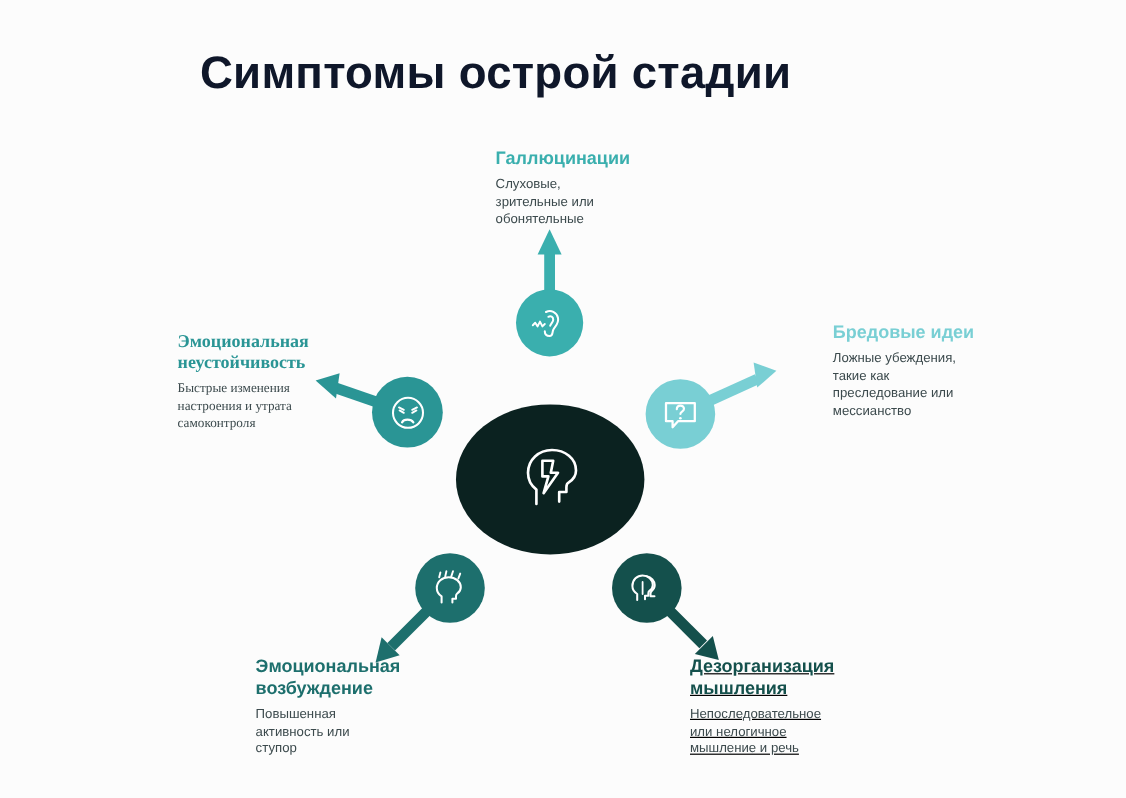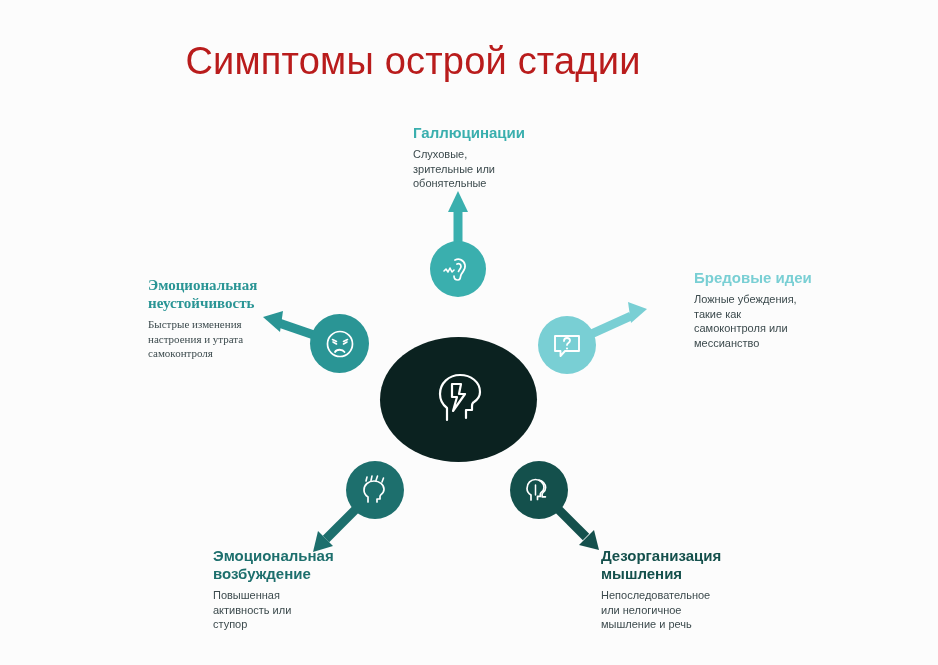--- a/index.html
+++ b/index.html
@@ -21,22 +21,22 @@
   }
 
   
   .page-title {
     position: absolute;
     left: 0;
     top: 40px;
     width: 826px;
     text-align: center;
     font-size: 38px;
-    font-weight: normal;
-    color: #b91c1c;
+    font-weight: bold;
+    color: #0f172a;
     letter-spacing: 0.2px;
   }
 
   
   .node-text { position: absolute; }
   .node-head {
     font-size: 15px;
     font-weight: bold;
     line-height: 18px;
     margin: 0 0 5px 0;
@@ -46,21 +46,21 @@
     font-size: 11px;
     line-height: 14.5px;
     color: #3c4a4d;
     white-space: pre-line;
   }
 
   .t-hallucinations { left: 413px; top: 124px; width: 180px; }
   .t-emotional      { left: 148px; top: 276px; width: 140px; font-family: Liberation Serif, serif; }
   .t-delusions      { left: 694px; top: 269px; width: 150px; }
   .t-behavior       { left: 213px; top: 547px; width: 165px; }
-  .t-disorg         { left: 601px; top: 547px; width: 170px; }
+  .t-disorg         { left: 575px; top: 547px; width: 170px; text-decoration: underline; }
 
   
   .center-circle {
     position: absolute;
     left: 380px;
     top: 337px;
     width: 157px;
     height: 125px;
     background: #0b2220;
     border-radius: 50%;
@@ -215,21 +215,21 @@
 неустойчивость</div>
     <div class="node-desc">Быстрые изменения
 настроения и утрата
 самоконтроля</div>
   </div>
 
   <div class="node-text t-delusions">
     <div class="node-head" style="color:#79cfd4">Бредовые идеи</div>
     <div class="node-desc">Ложные убеждения,
 такие как
-самоконтроля или
+преследование или
 мессианство</div>
   </div>
 
   <div class="node-text t-behavior">
     <div class="node-head" style="color:#1d6f6d">Эмоциональная
 возбуждение</div>
     <div class="node-desc">Повышенная
 активность или
 ступор</div>
   </div>

